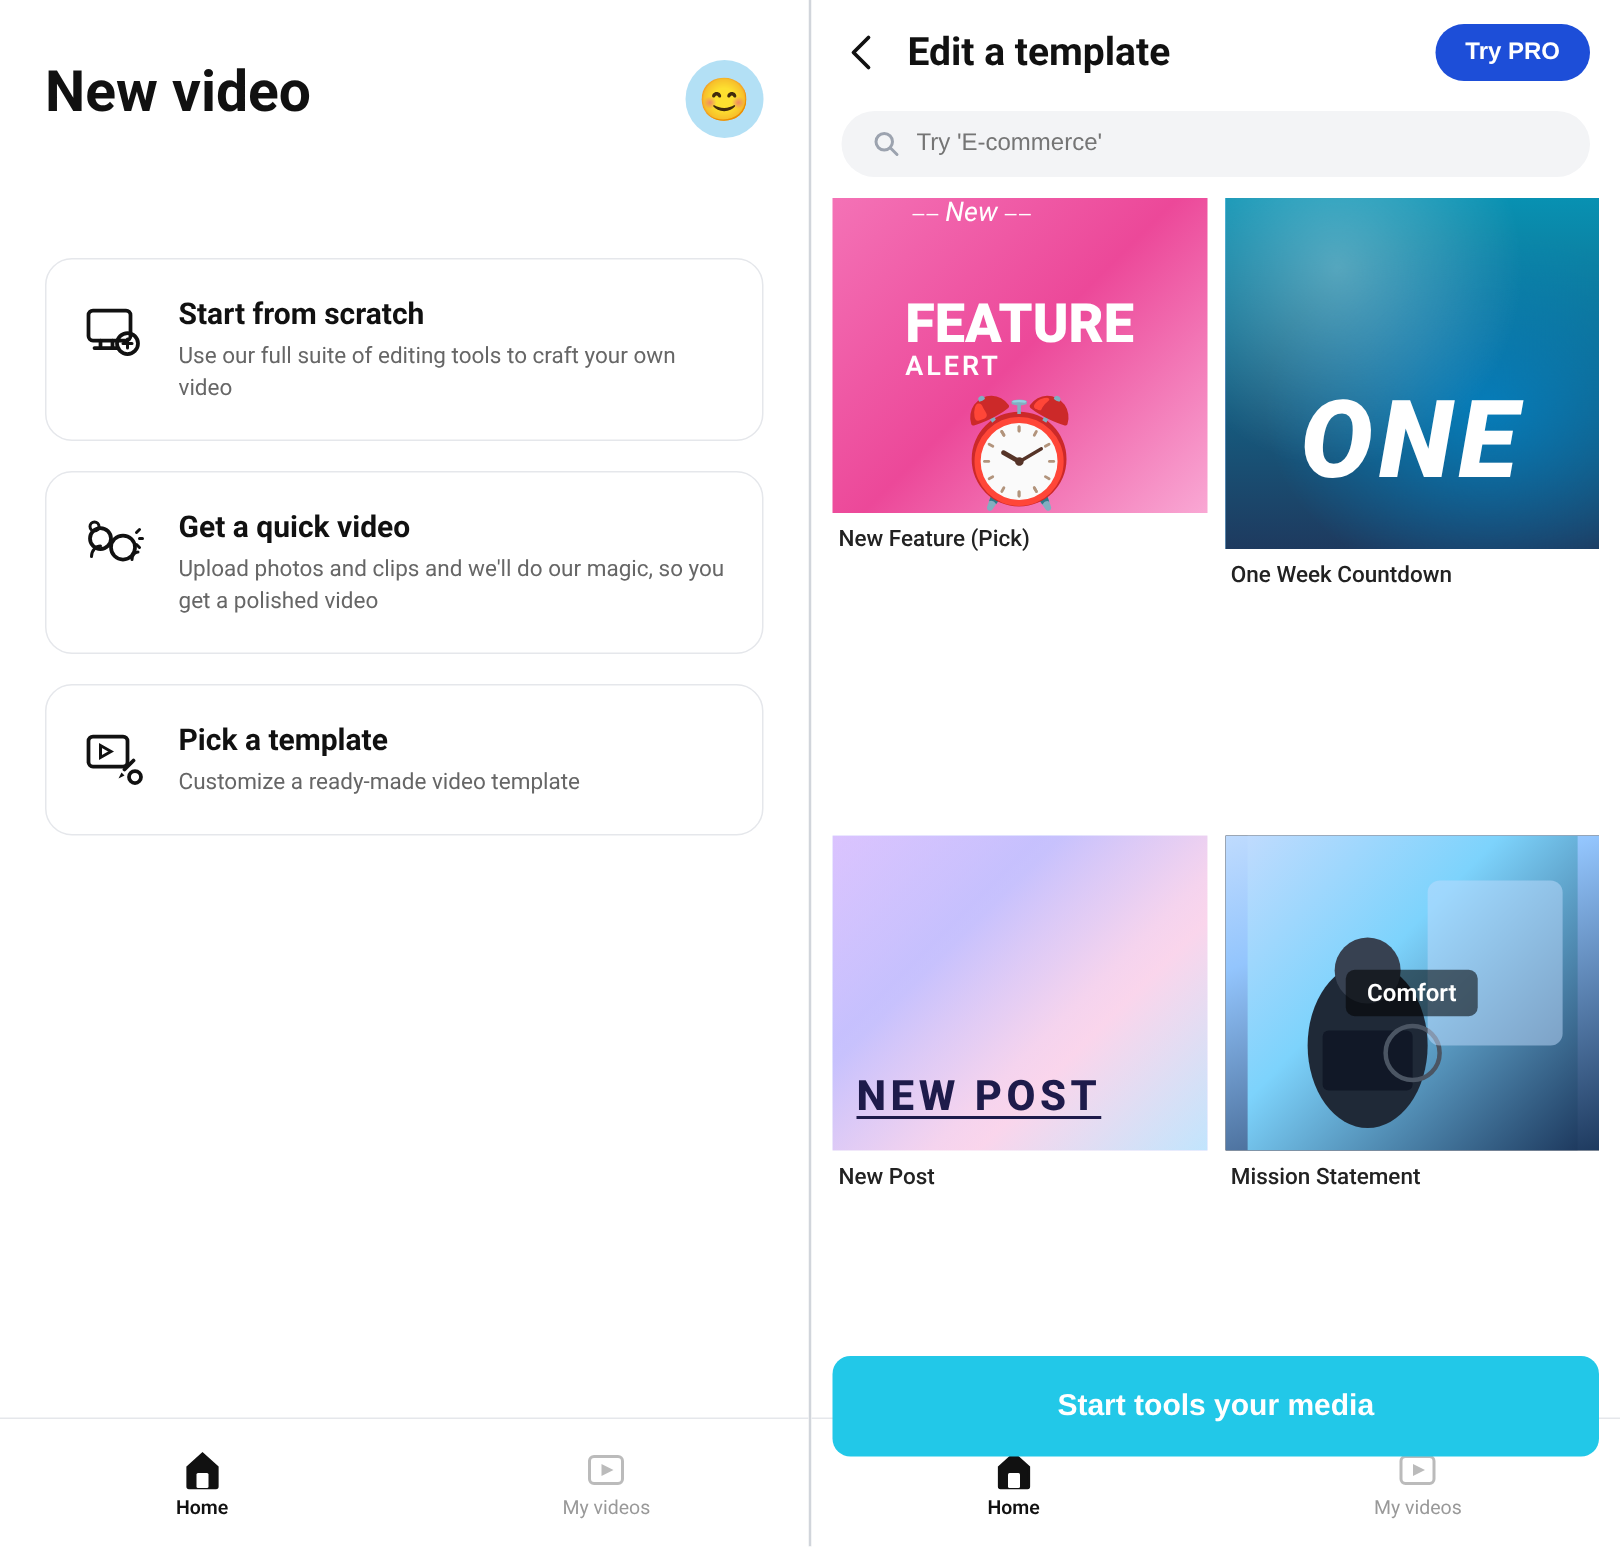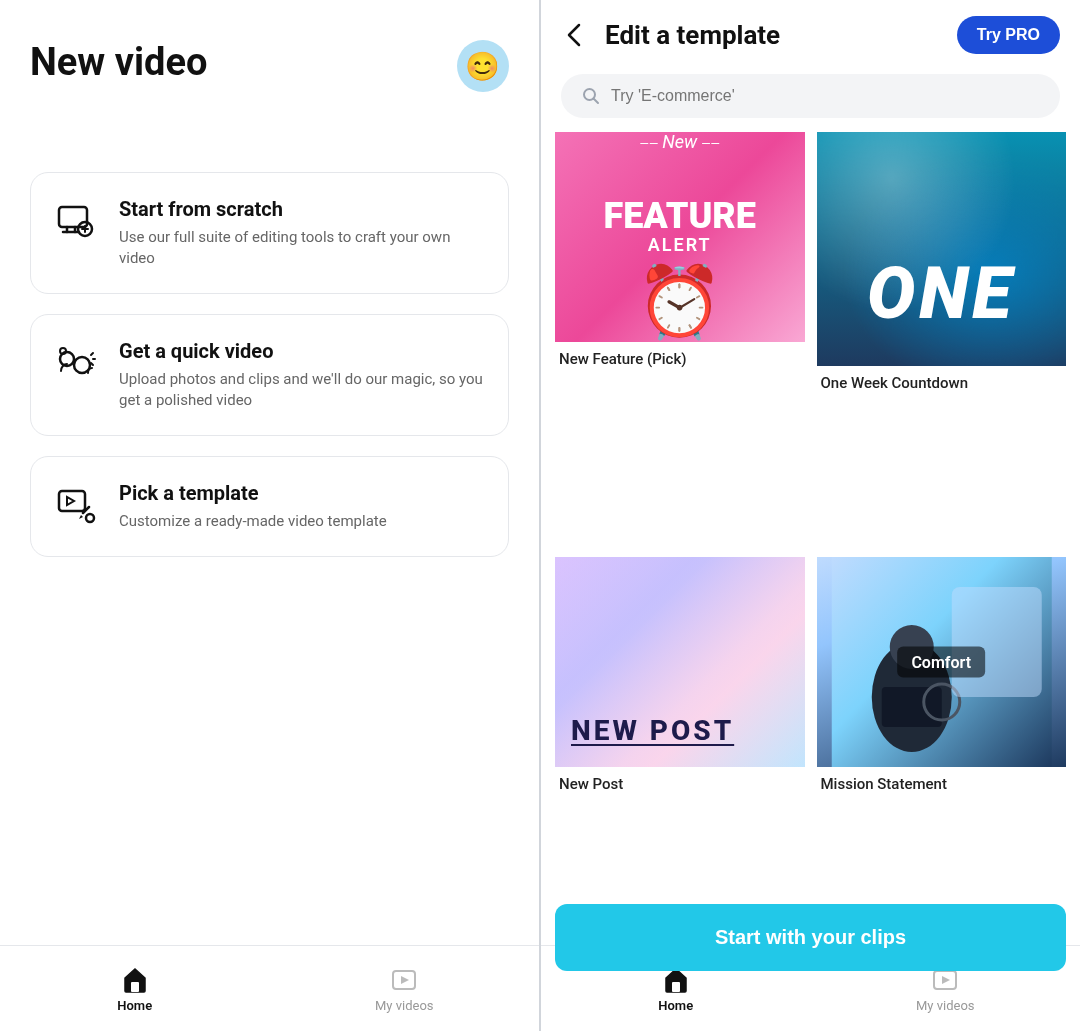--- a/index.html
+++ b/index.html
@@ -220,21 +220,21 @@
       display: flex;
       flex-direction: column;
       align-items: center;
       justify-content: center;
       position: relative;
       padding: 16px;
     }
 
     .thumb-new-feature .nf-text {
       color: #fff;
-      text-align: center;
+      text-align: left;
     }
 
     .thumb-new-feature .nf-new {
       font-size: 18px;
       font-style: italic;
       margin-bottom: 2px;
       position: relative;
     }
 
     .thumb-new-feature .nf-new::before,
@@ -568,21 +568,21 @@
 
           <rect x="120" y="30" width="90" height="110" rx="8" fill="#bfdbfe" opacity="0.5"></rect>
         </svg>
         <div class="comfort-badge">Comfort</div>
       </div>
       <div class="template-label">Mission Statement</div>
     </div>
   </div>
 
   <div class="start-media-btn-wrap">
-    <button class="start-media-btn">Start with your clips</button>
+    <button class="start-media-btn">Start tools your media</button>
   </div>
 
   <div class="right-bottom-nav bottom-nav">
     <div class="nav-item active">
       <span class="nav-icon">
         <svg width="28" height="28" viewBox="0 0 28 28" fill="none">
           <path d="M4 12L14 3l10 9v13a1 1 0 01-1 1H5a1 1 0 01-1-1V12z" fill="#111" stroke="#111" stroke-width="1.5"></path>
           <rect x="10" y="16" width="8" height="10" rx="1" fill="#fff"></rect>
         </svg>
       </span>

